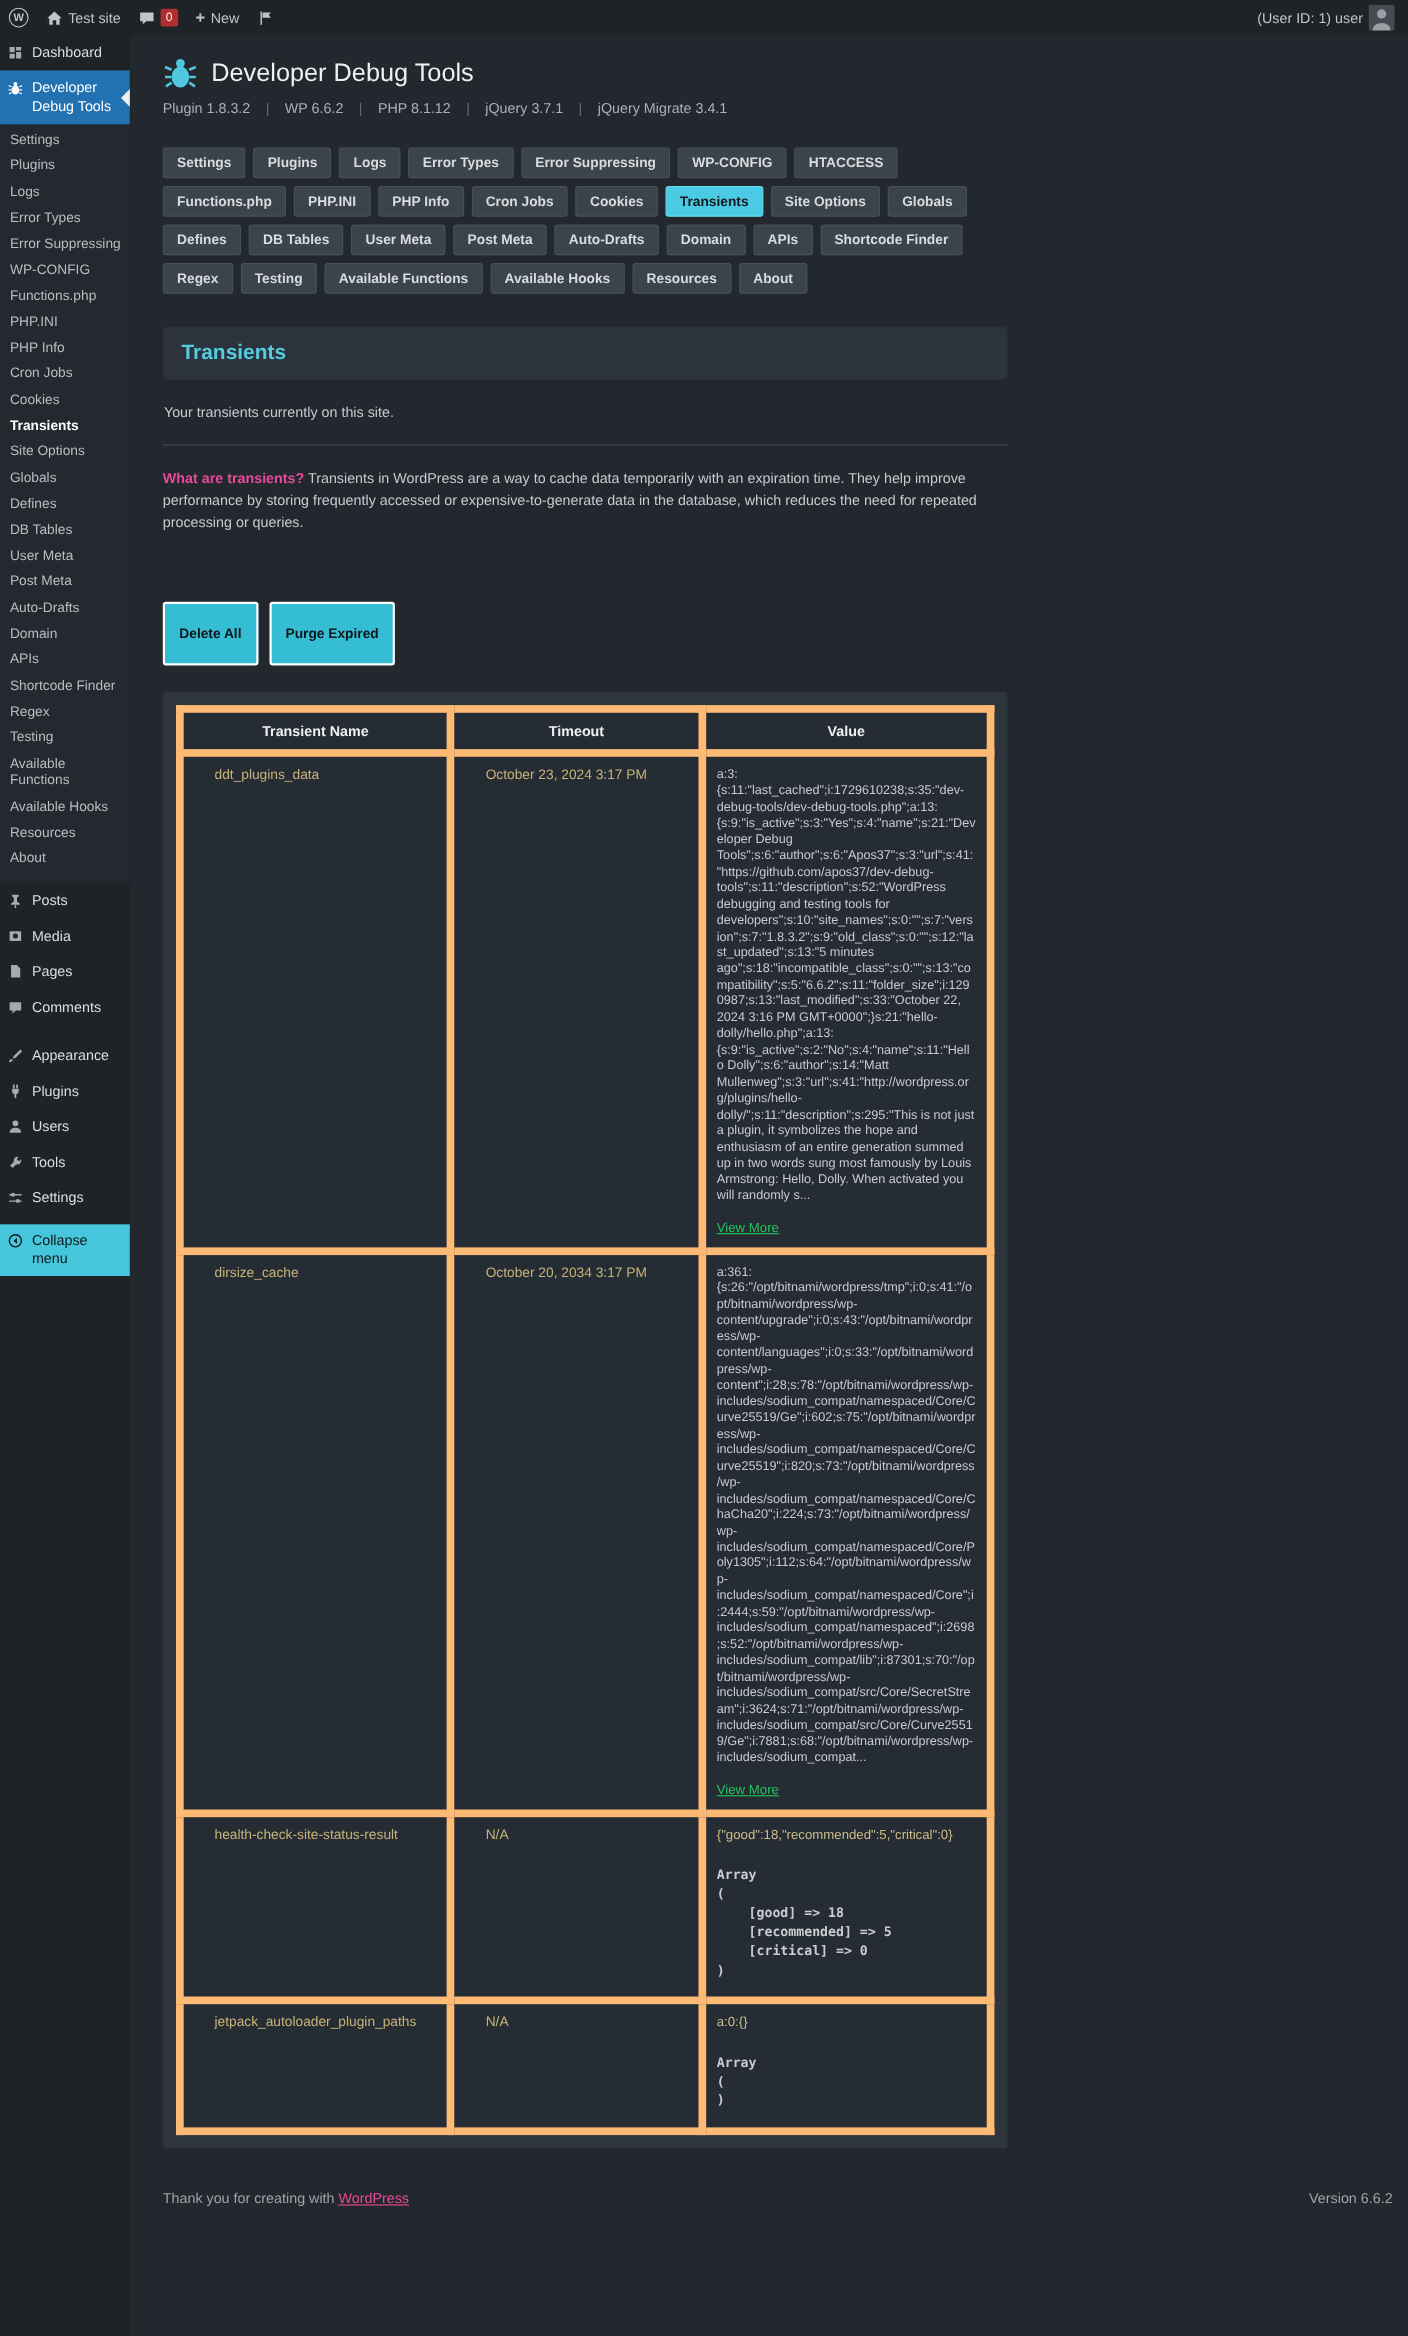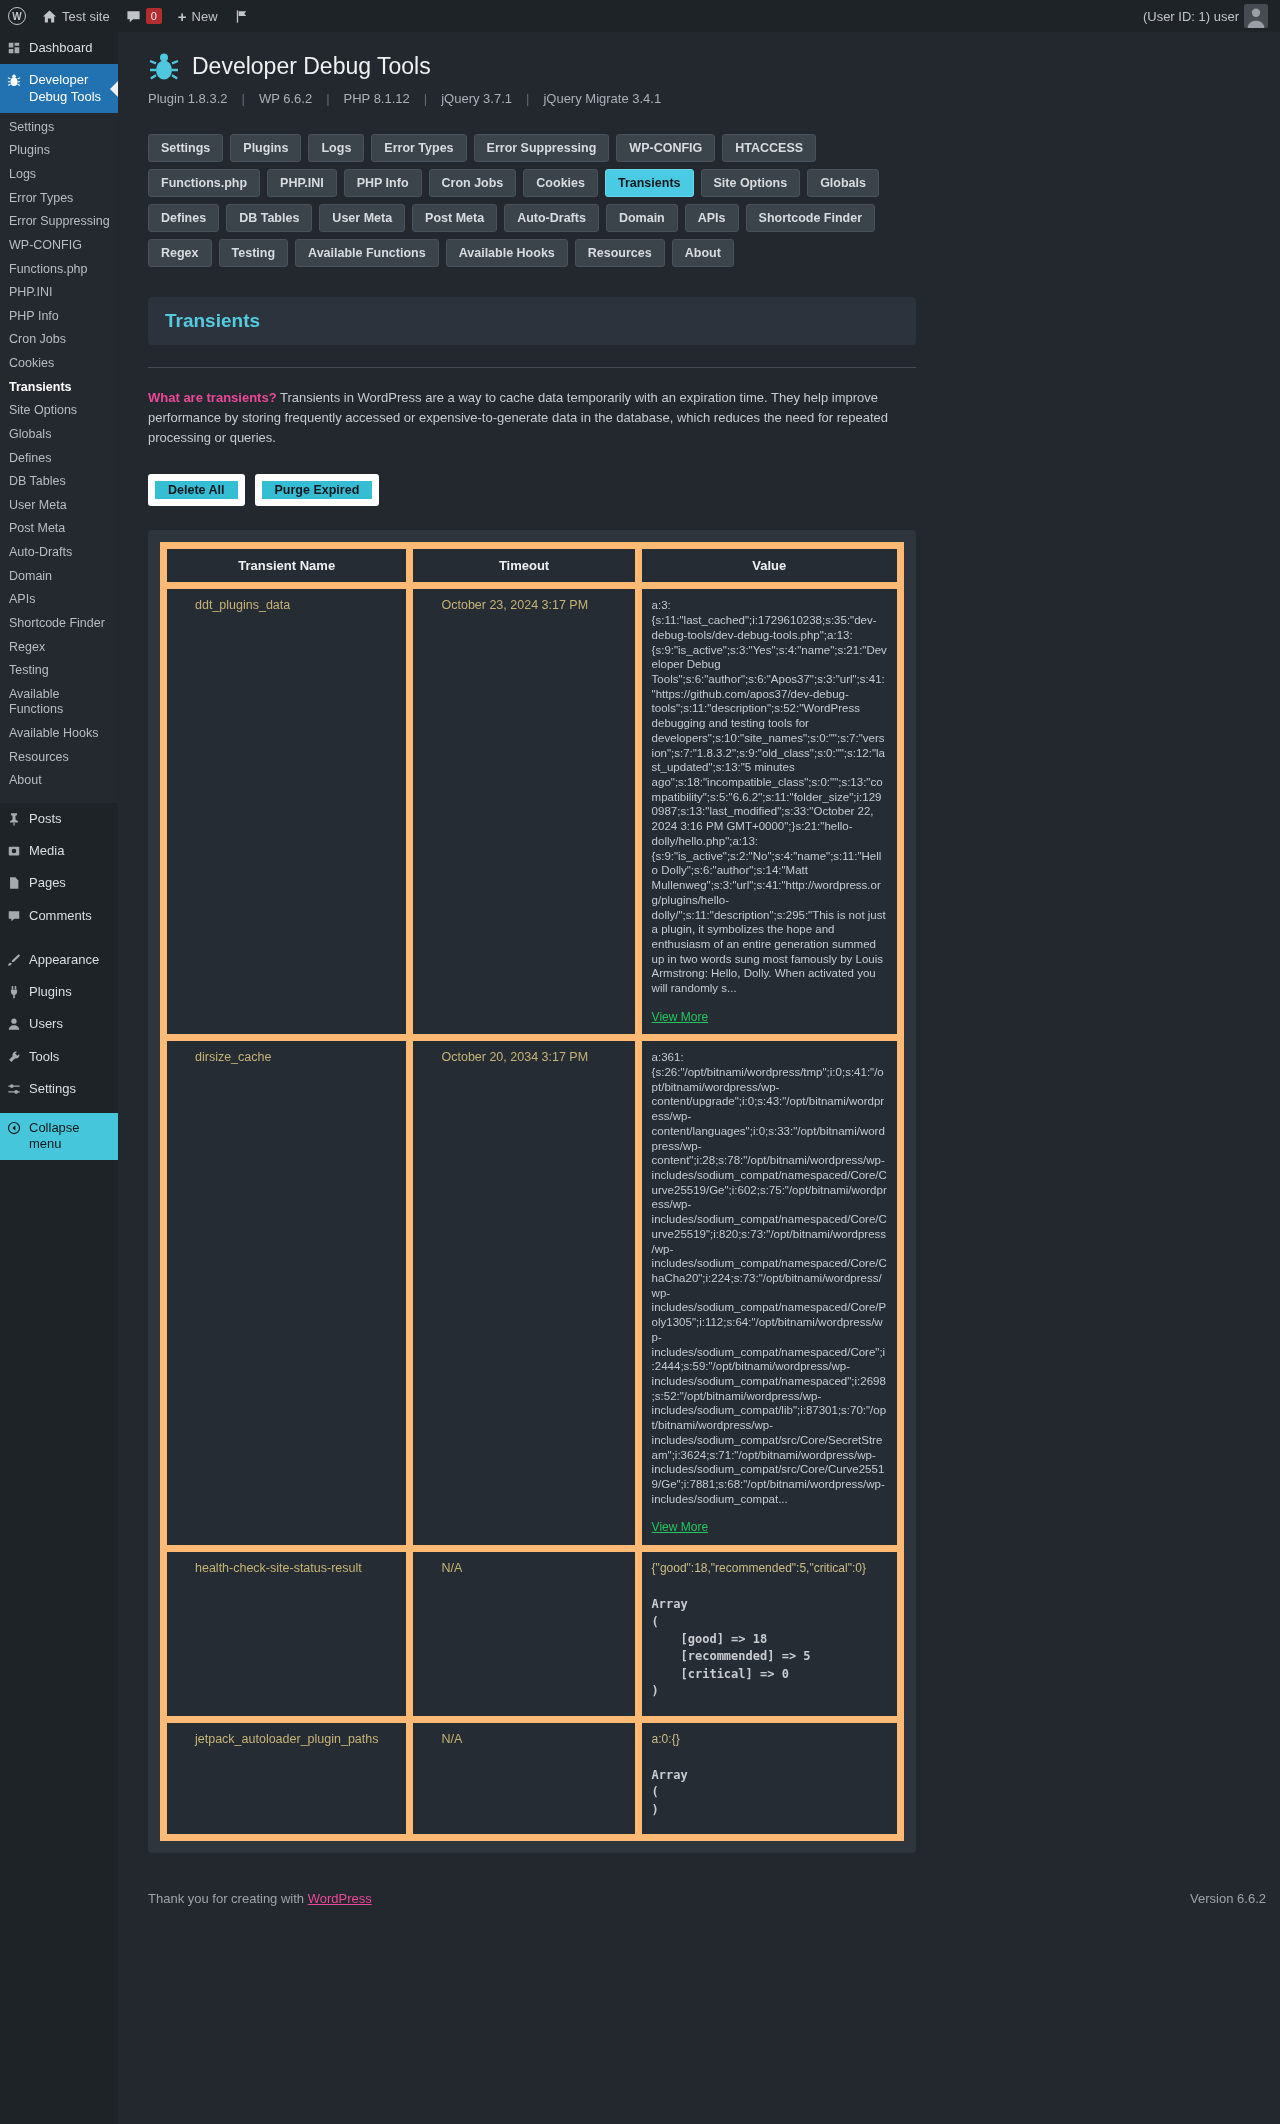--- a/index.html
+++ b/index.html
@@ -84,23 +84,24 @@
 
   .main-col { width:768px; margin-top:30px; }
   .section-head { background:#2c333c; border-radius:4px; padding:13px 17px; }
   .section-head h2 { margin:0; font-size:19px; color:#55cbe0; }
   .subtitle { margin:22px 0 0 1px; font-size:13px; color:#c6cbd0; }
   hr.divider { border:none; border-top:1px solid #454c54; margin:22px 0 0; }
   .desc { margin:20px 0 0; font-size:13px; line-height:1.55; color:#c6cbd0; }
   .desc strong { color:#ec4899; }
   .btn-row { margin-top:26px; display:flex; gap:10px; }
   .btn {
-    background:#35bdd3; color:#0f171c; border:7px solid #ffffff; border-radius:3px;
-    padding:2px 13px; font-size:12.5px; font-weight:bold; cursor:pointer;
+    background:#35bdd3; color:#0f171c; border:2px solid #ffffff; border-radius:3px;
+    padding:20px 13px; font-size:12.5px; font-weight:bold; cursor:pointer;
     font-family:"Liberation Sans", sans-serif;
+    margin-top:36px;
   }
 
   .table-panel { margin-top:24px; background:#2e353d; border-radius:4px; padding:12px; }
   table.transients { width:100%; border-collapse:collapse; background:#262c33; }
   table.transients th, table.transients td {
     border:7px solid #fdba74; vertical-align:top; text-align:left;
   }
   table.transients th {
     text-align:center; color:#eef0f2; font-size:13px; font-weight:bold; padding:9px 6px;
   }
@@ -366,20 +367,21 @@
       <button class="tab">Available Functions</button>
       <button class="tab">Available Hooks</button>
       <button class="tab">Resources</button>
       <button class="tab">About</button>
     </div>
 
   <div class="main-col">
     <div class="section-head">
       <h2>Transients</h2>
     </div>
+    <p class="subtitle">Your transients currently on this site.</p>
     <hr class="divider">
     <p class="desc"><strong>What are transients?</strong><span> Transients in WordPress are a way to cache data temporarily with an expiration time. They help improve performance by storing frequently accessed or expensive-to-generate data in the database, which reduces the need for repeated processing or queries.</span></p>
     <div class="btn-row">
       <button class="btn">Delete All</button>
       <button class="btn">Purge Expired</button>
     </div>
 
     <div class="table-panel">
       <table class="transients">
         <colgroup>

